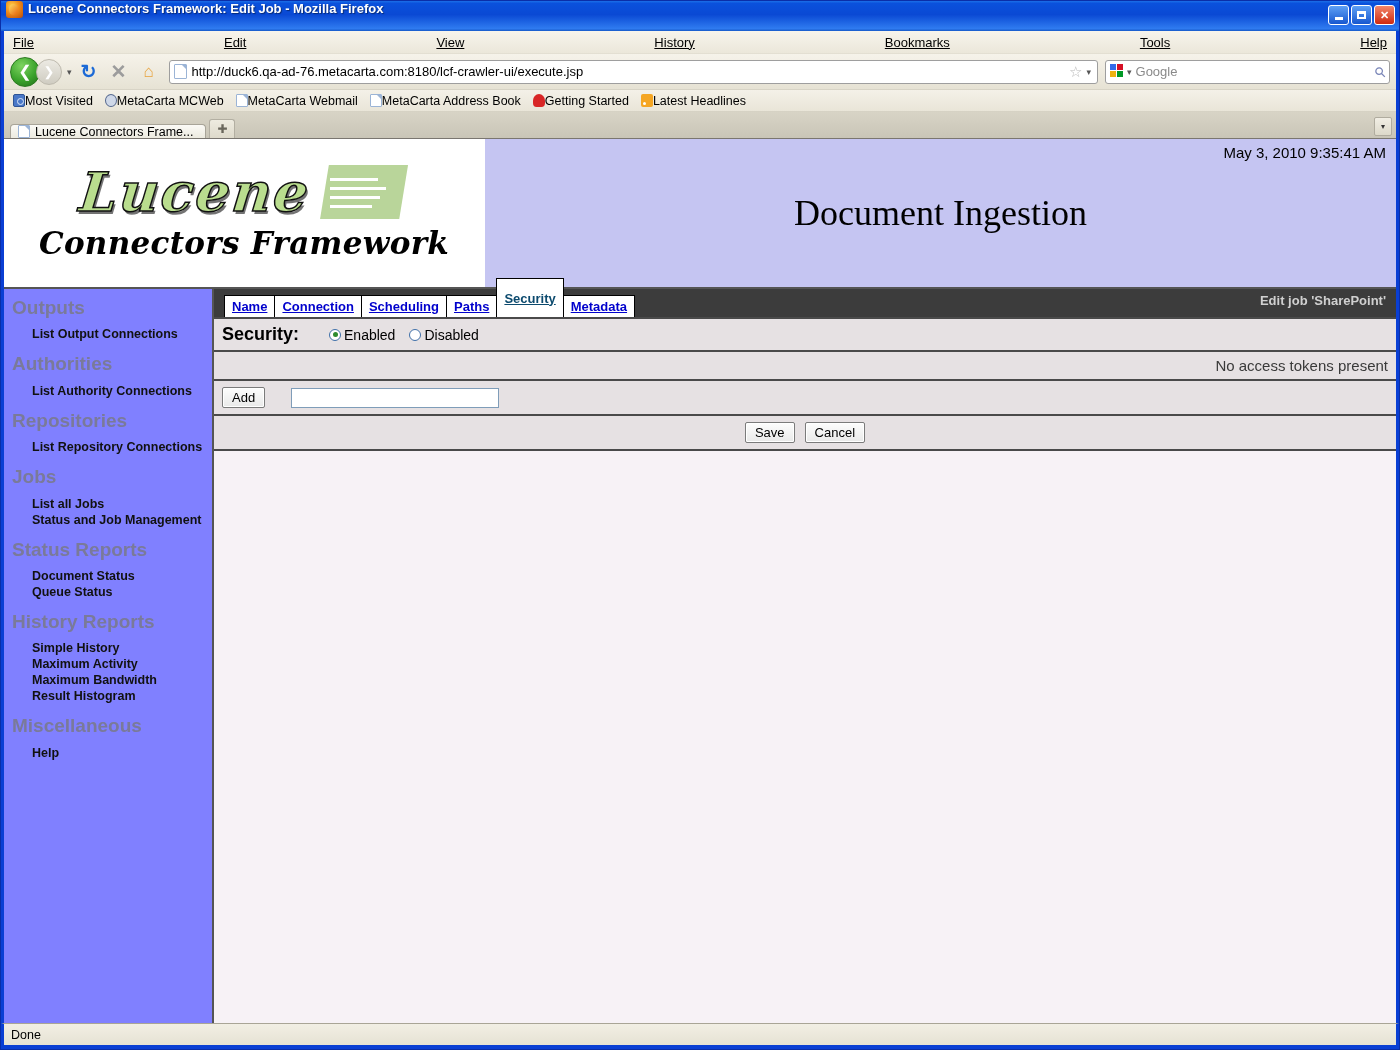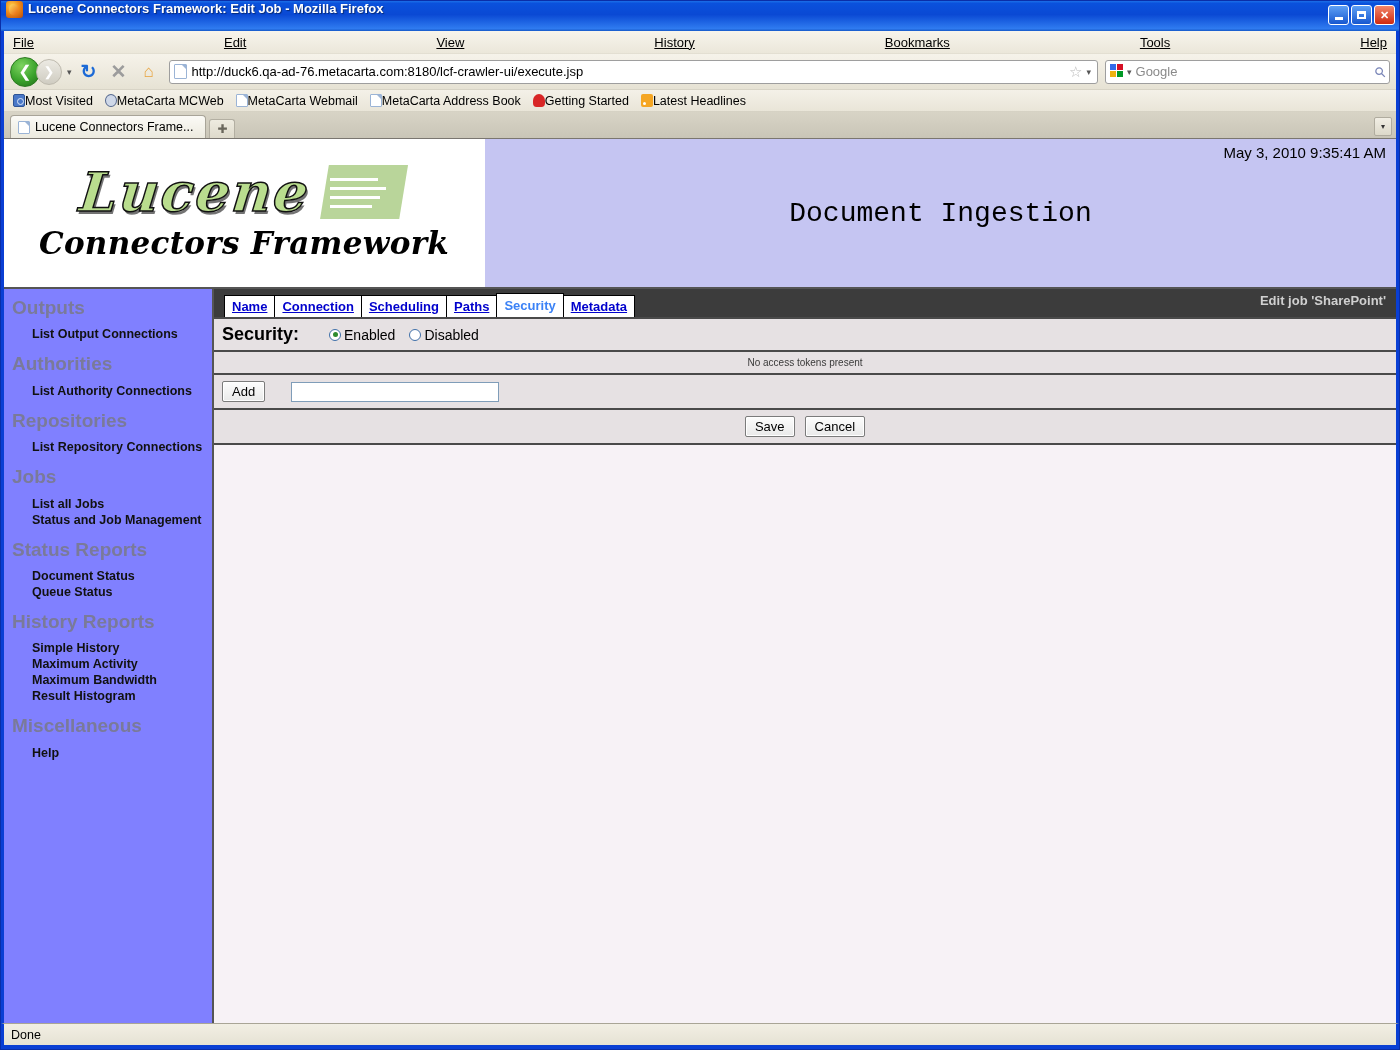--- a/index.html
+++ b/index.html
@@ -173,21 +173,21 @@
   .ico-rss::after{content:"";position:absolute;left:2px;bottom:2px;width:3px;height:3px;background:#fff;border-radius:50%;}
 
   
   .tabstrip {
     height: 26px; flex: 0 0 26px;
     background: linear-gradient(to bottom,#d8d4c6,#c9c5b7);
     display: flex; align-items: flex-end; padding-left: 6px;
     position: relative;
   }
   .ftab {
-    height: 23px; display: flex; align-items: center; gap: 5px;
+    height: 14px; display: flex; align-items: center; gap: 5px;
     padding: 0 12px 0 7px;
     background: linear-gradient(to bottom,#fbfaf6,#eceadf);
     border: 1px solid #a8a498; border-bottom: none;
     border-radius: 4px 4px 0 0;
     font-size: 12.5px; color: #000; max-width: 250px;
   }
   .ftab-label { white-space: nowrap; overflow: hidden; text-overflow: ellipsis; }
   .ftab-new {
     width: 26px; height: 19px; margin-left: 3px;
     background: linear-gradient(to bottom,#eeebe0,#dedacb);
@@ -249,22 +249,22 @@
     font-style: italic; font-weight: bold;
     font-size: 31px; color: #000; margin-top: 6px;
     letter-spacing: .3px;
   }
   .banner {
     flex: 1 1 auto; background: #c5c5f2;
     position: relative;
     display: flex; align-items: center; justify-content: center;
   }
   .banner-title {
-    font-size: 28px; color: #000;
-    font-family: Liberation Mono, monospace;
+    font-size: 36px; color: #000;
+    font-family: Liberation Serif, serif;
   }
   .banner-date {
     position: absolute; top: 5px; right: 10px;
     font-size: 15px; color: #000;
   }
 
   
   .page-body { flex: 1 1 auto; display: flex; min-height: 0; }
 
   .sidebar {
@@ -304,21 +304,21 @@
   }
   .atab {
     height: 22px; padding: 0 7px;
     display: flex; align-items: center;
     font-size: 13px; font-weight: bold;
     background: #ffffff; color: #0000cc;
     border: 1px solid #000000; border-bottom: none;
     margin-right: -1px;
   }
   .atab span { text-decoration: underline; }
-  .atab.active { color: #3b82f6; height: 24px; }
+  .atab.active { color: #0c4a6e; height: 39px; text-decoration: underline; }
   .atab.active span { text-decoration: none; }
   .apptabs-right {
     position: absolute; right: 10px; top: 4px;
     color: #d0d0d0; font-size: 13px; font-weight: bold;
   }
 
   
   .form-wrap { padding: 0; }
   .form-row {
     background: #e6e1e3;
@@ -333,21 +333,21 @@
   .radio-opt { display: flex; align-items: center; gap: 3px; font-size: 14px; }
   .radio {
     width: 12px; height: 12px; border-radius: 50%;
     border: 1px solid #3f6fa8; background: #fff;
     display: inline-flex; align-items: center; justify-content: center;
     flex: 0 0 12px;
   }
   .radio.checked::after {
     content:""; width: 5px; height: 5px; border-radius: 50%; background: #2e8b2e;
   }
-  .form-row.centered { justify-content: center; color: #3a3a3a; font-size: 10px; }
+  .form-row.centered { justify-content: flex-end; color: #3a3a3a; font-size: 15px; }
   .form-row.addrow { gap: 26px; padding: 6px 8px; }
 
   .btn {
     background: linear-gradient(to bottom,#fdfdfd,#e9e9e9);
     border: 1px solid #7b7b7b;
     border-radius: 2px;
     padding: 2px 9px;
     font-size: 13px; color: #000;
     box-shadow: inset 0 0 0 1px #ffffff;
     font-family: "Liberation Sans", sans-serif;

